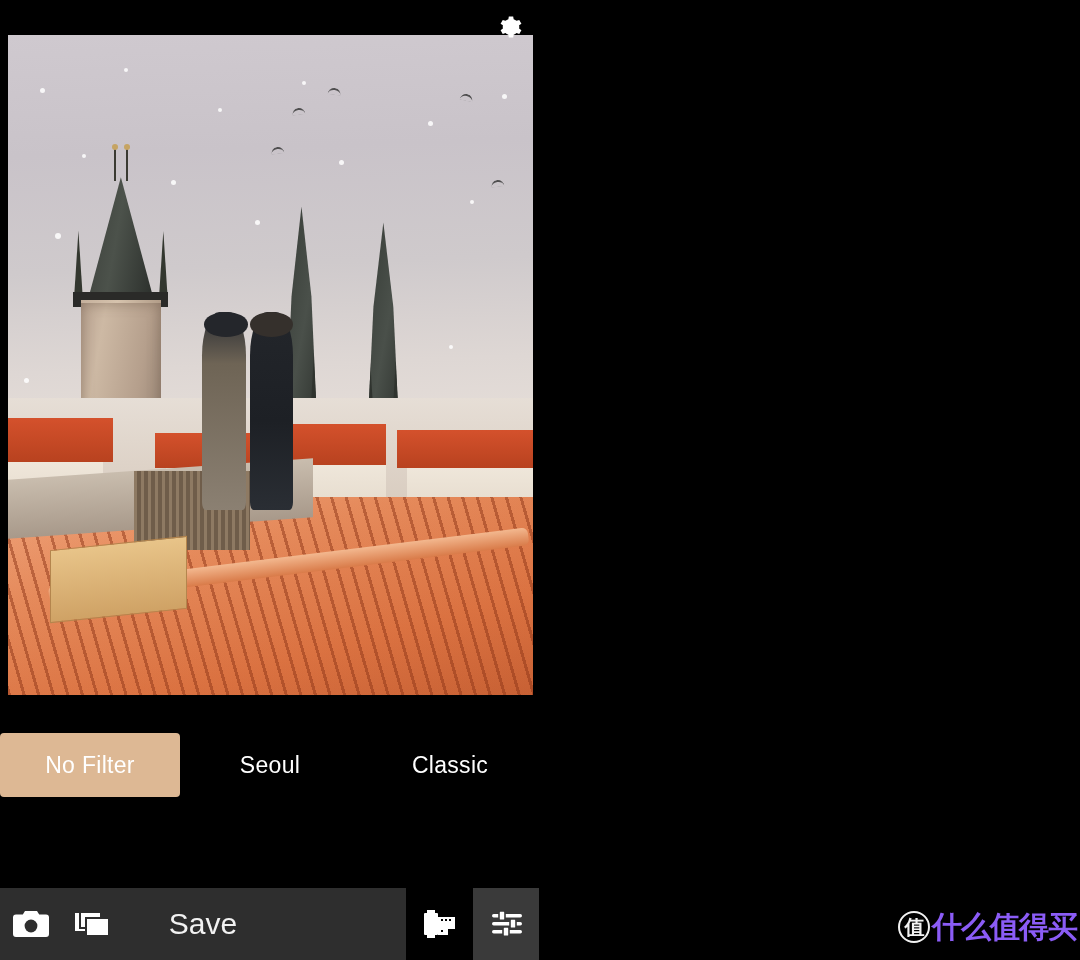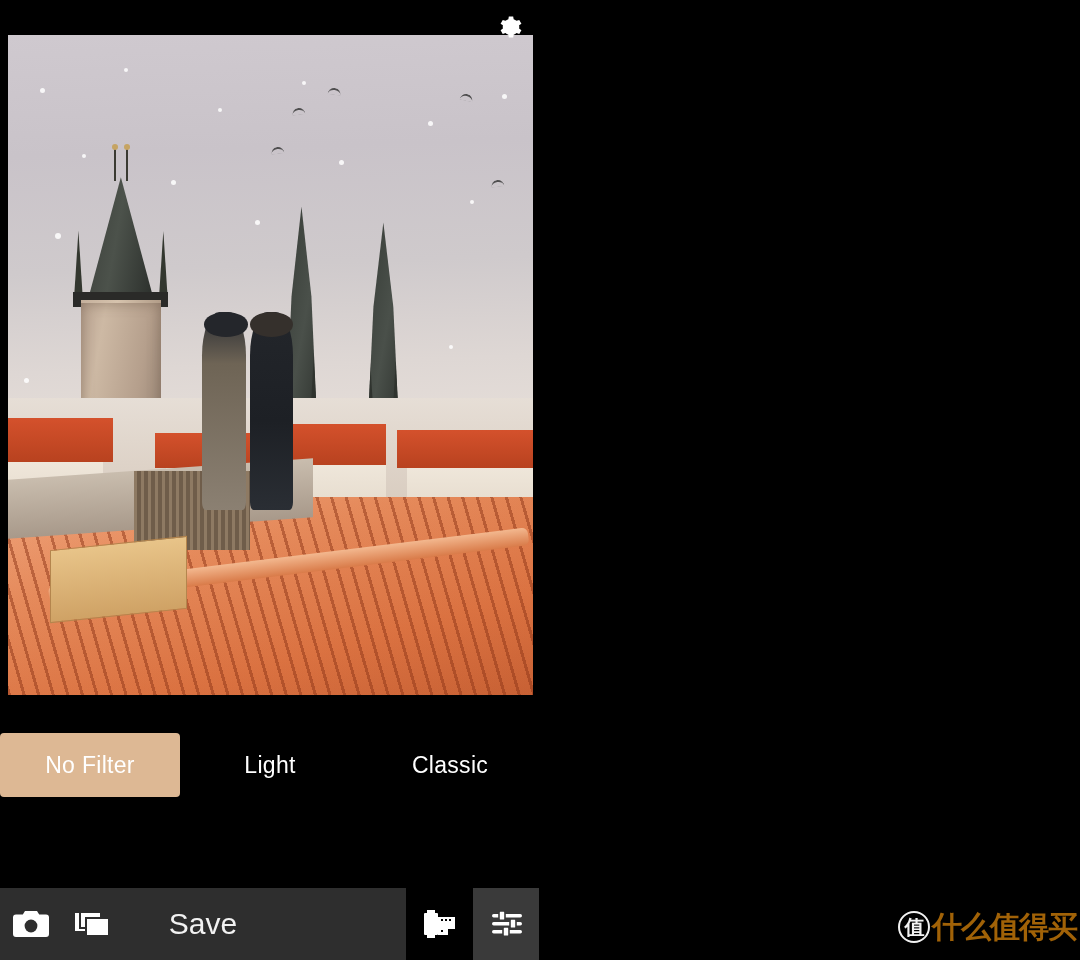--- a/index.html
+++ b/index.html
@@ -231,21 +231,21 @@
   .tb-seg.idle   { background: #3a3a3a; }
 
   
   .watermark {
     position: absolute; left: 898px; bottom: 8px;
     width: 180px; height: 50px; z-index: 40;
     display: flex; align-items: center; justify-content: flex-start;
     pointer-events: none;
   }
   .watermark span {
-    color: #a16207; font-size: 30px; font-weight: bold;
+    color: #8b5cf6; font-size: 30px; font-weight: bold;
     font-family: "DejaVu Sans", sans-serif;
     text-shadow: 0 0 3px rgba(0,0,0,.8);
     letter-spacing: -1px;
   }
   .watermark .wm-badge {
     display: inline-flex; align-items: center; justify-content: center;
     width: 32px; height: 32px; border-radius: 50%;
     border: 2px solid #f2f2f2; color: #f2f2f2;
     font-size: 20px; font-weight: bold; margin-right: 2px;
     font-family: "DejaVu Sans", sans-serif;
@@ -349,21 +349,21 @@
         <path fill="#ffffff" d="M12 8.4a3.6 3.6 0 1 0 0 7.2 3.6 3.6 0 0 0 0-7.2zm0 5.4a1.8 1.8 0 1 1 0-3.6 1.8 1.8 0 0 1 0 3.6z"></path>
         <path fill="#ffffff" d="M21 12c0-.5-.05-1-.14-1.47l2.03-1.4-1.9-3.29-2.33.86a8.9 8.9 0 0 0-2.55-1.48L15.7 2.8h-3.8l-.41 2.42a8.9 8.9 0 0 0-2.55 1.48l-2.33-.86-1.9 3.29 2.03 1.4a9.1 9.1 0 0 0 0 2.94l-2.03 1.4 1.9 3.29 2.33-.86a8.9 8.9 0 0 0 2.55 1.48l.41 2.42h3.8l.41-2.42a8.9 8.9 0 0 0 2.55-1.48l2.33.86 1.9-3.29-2.03-1.4c.09-.47.14-.97.14-1.47z" transform="scale(.86) translate(1.9 1.9)"></path>
       </svg>
     </div>
 
     <div class="tabs tabs-left">
       <div class="tab active">
           <span>No Filter</span>
         </div>
       <div class="tab">
-          <span>Light</span>
+          <span>Seoul</span>
         </div>
       <div class="tab">
           <span>Classic</span>
         </div>
     </div>
 
     <div class="toolbar toolbar-left">
       <div class="tb-main">
         <div class="tb-icon">
           <svg width="38" height="30" viewBox="0 0 38 30">

